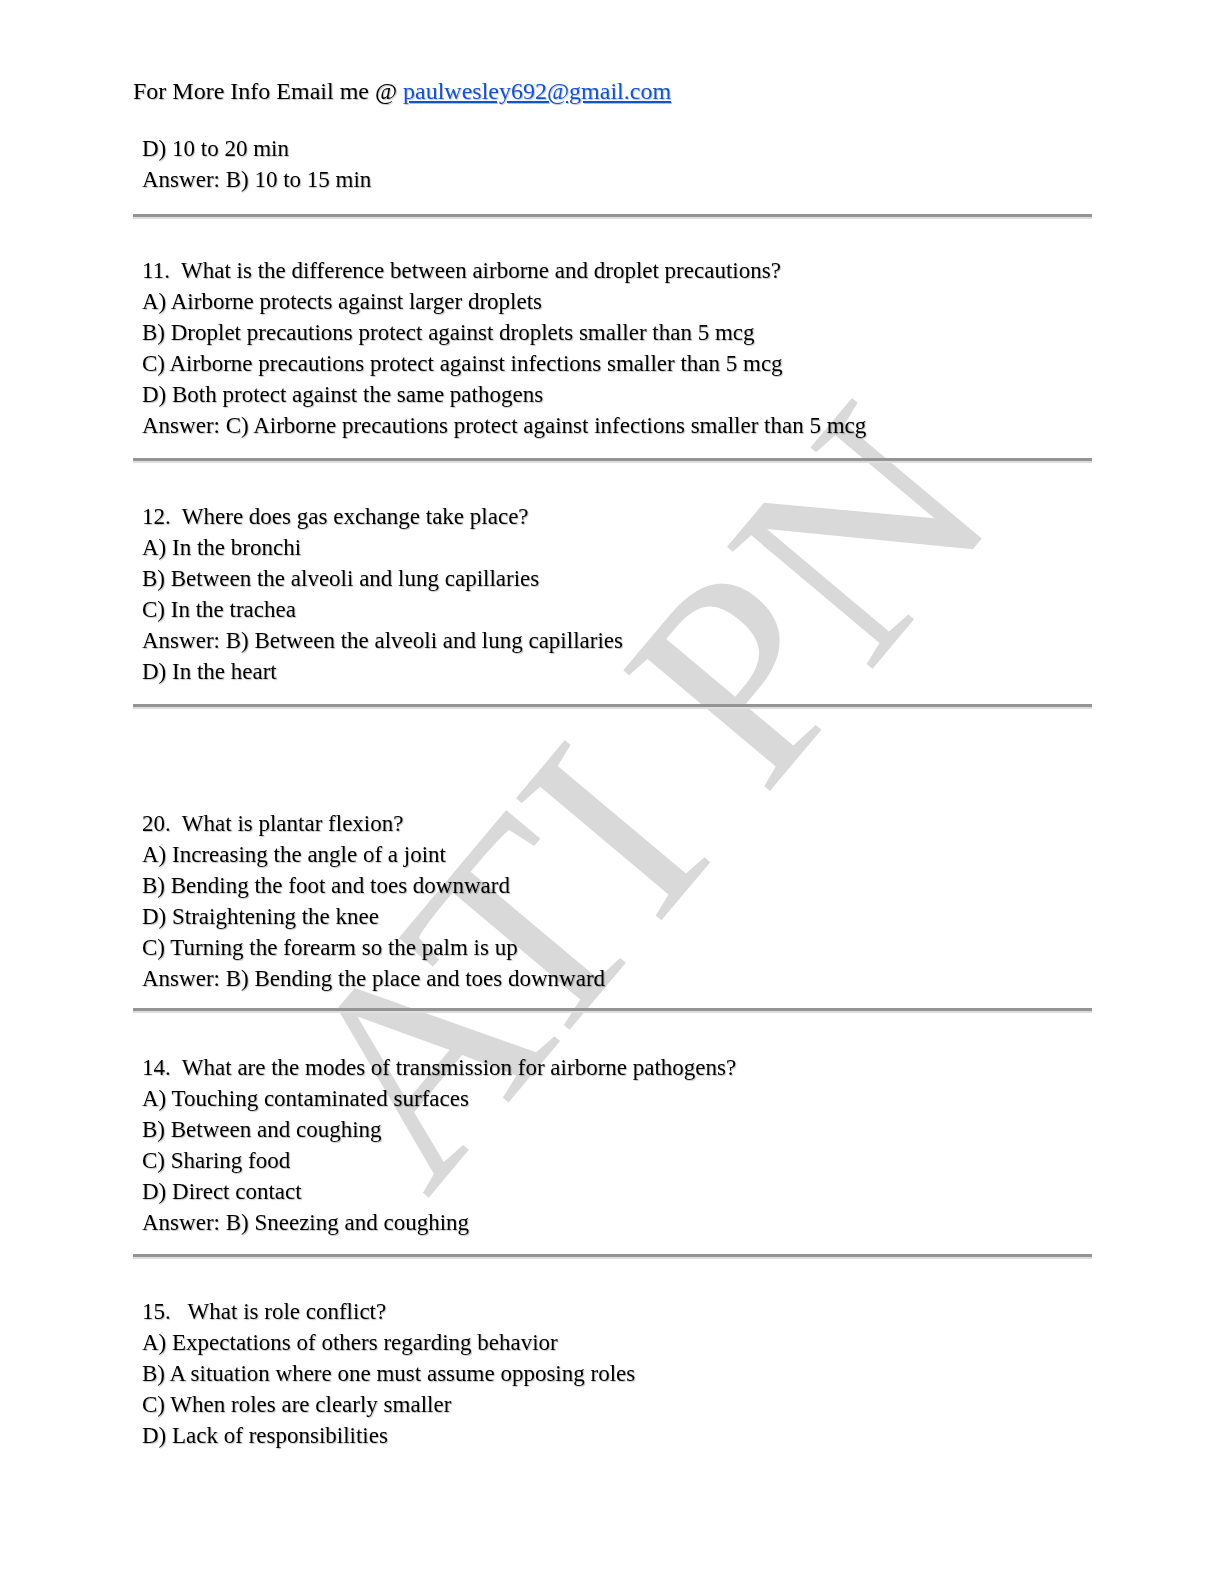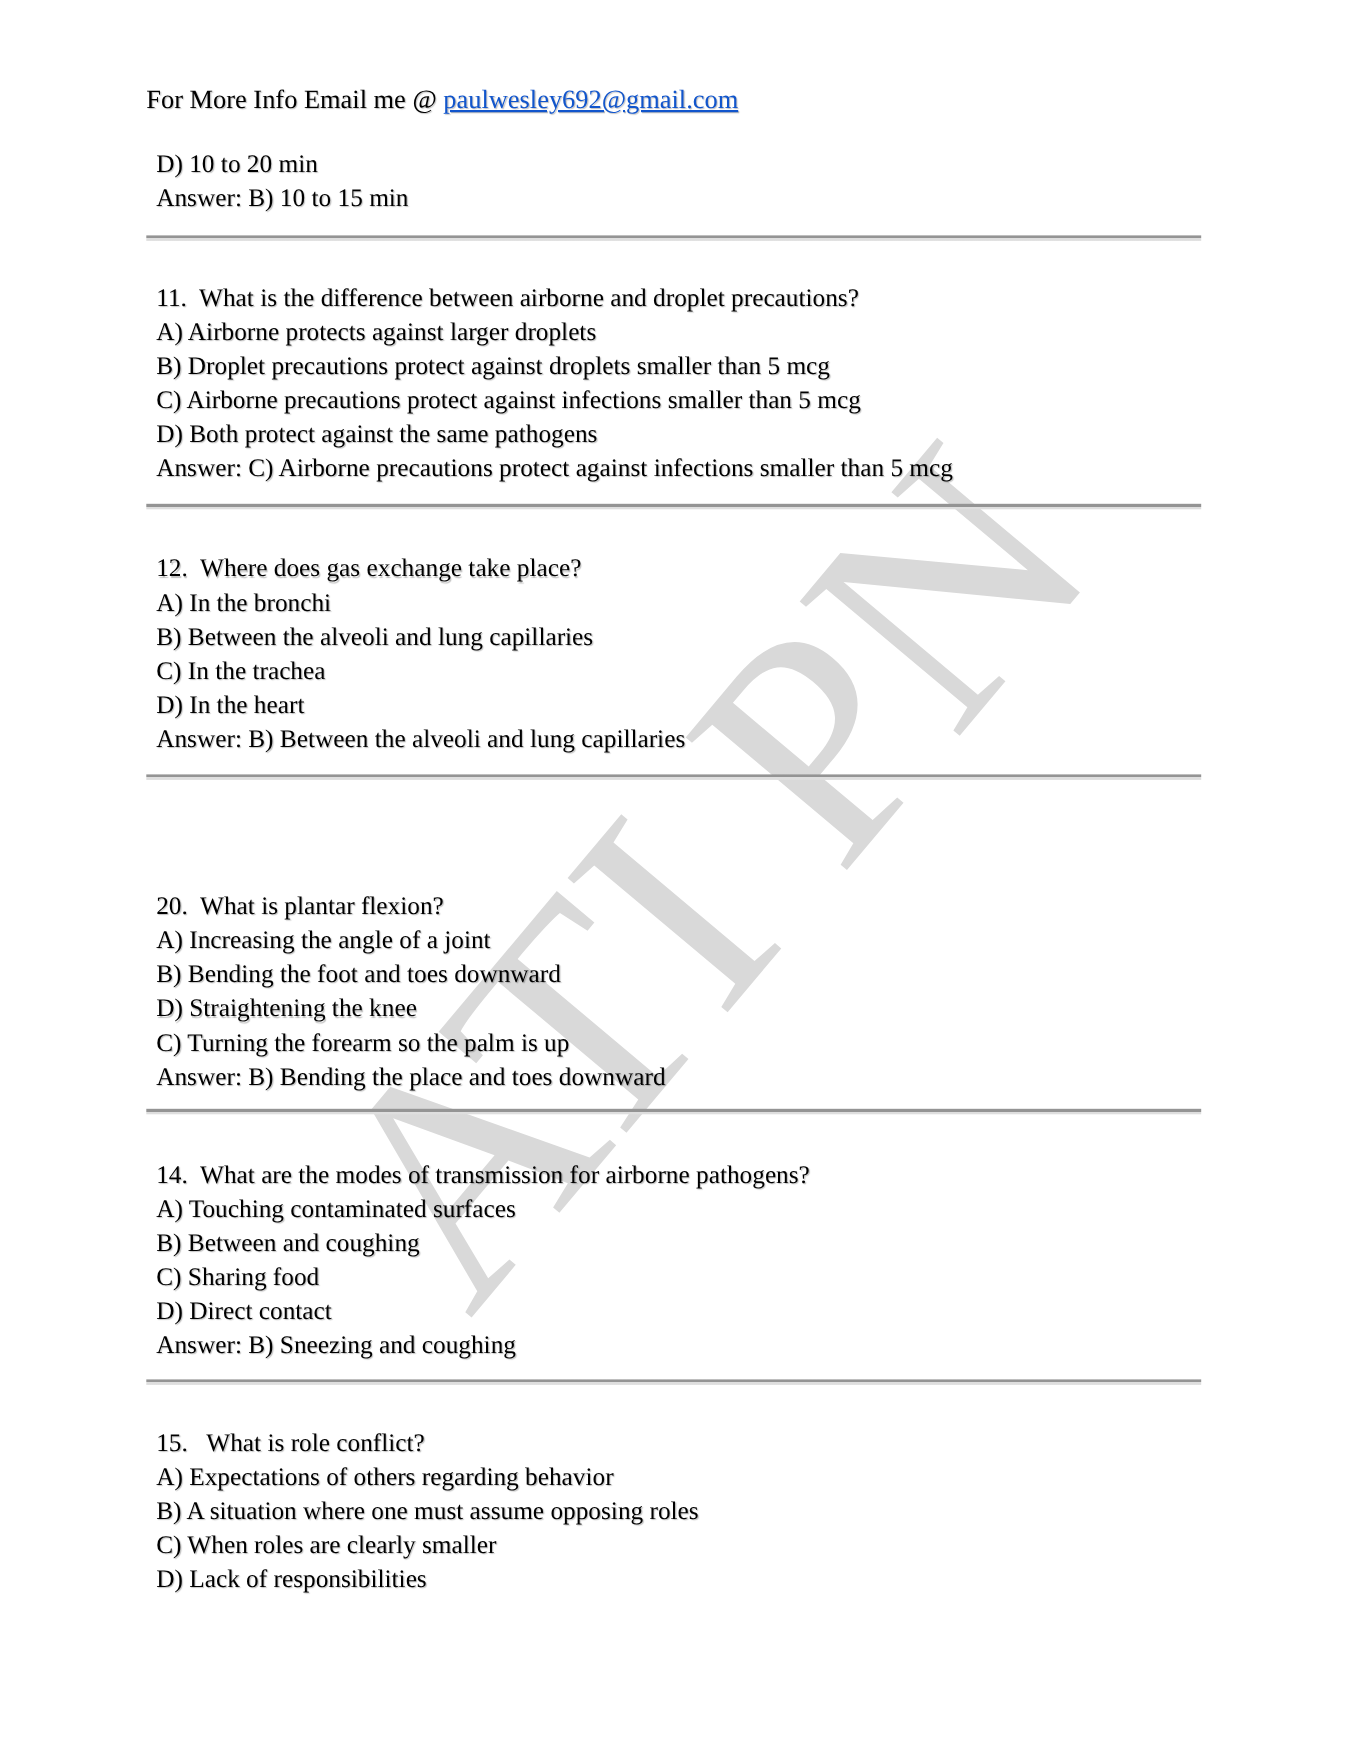--- a/index.html
+++ b/index.html
@@ -94,22 +94,22 @@
       <div class="line">Answer: C) Airborne precautions protect against infections smaller than 5 mcg</div>
     </div>
 
     <div class="rule" style="top:458px"></div>
 
     <div class="block" style="top:501px">
       <div class="line">12.  Where does gas exchange take place?</div>
       <div class="line">A) In the bronchi</div>
       <div class="line">B) Between the alveoli and lung capillaries</div>
       <div class="line">C) In the trachea</div>
+      <div class="line">Answer: B) Between the alveoli and lung capillaries</div>
       <div class="line">D) In the heart</div>
-      <div class="line">Answer: B) Between the alveoli and lung capillaries</div>
     </div>
 
     <div class="rule" style="top:704px"></div>
 
     <div class="block" style="top:808px">
       <div class="line">20.  What is plantar flexion?</div>
       <div class="line">A) Increasing the angle of a joint</div>
       <div class="line">B) Bending the foot and toes downward</div>
       <div class="line">D) Straightening the knee</div>
       <div class="line">C) Turning the forearm so the palm is up</div>

